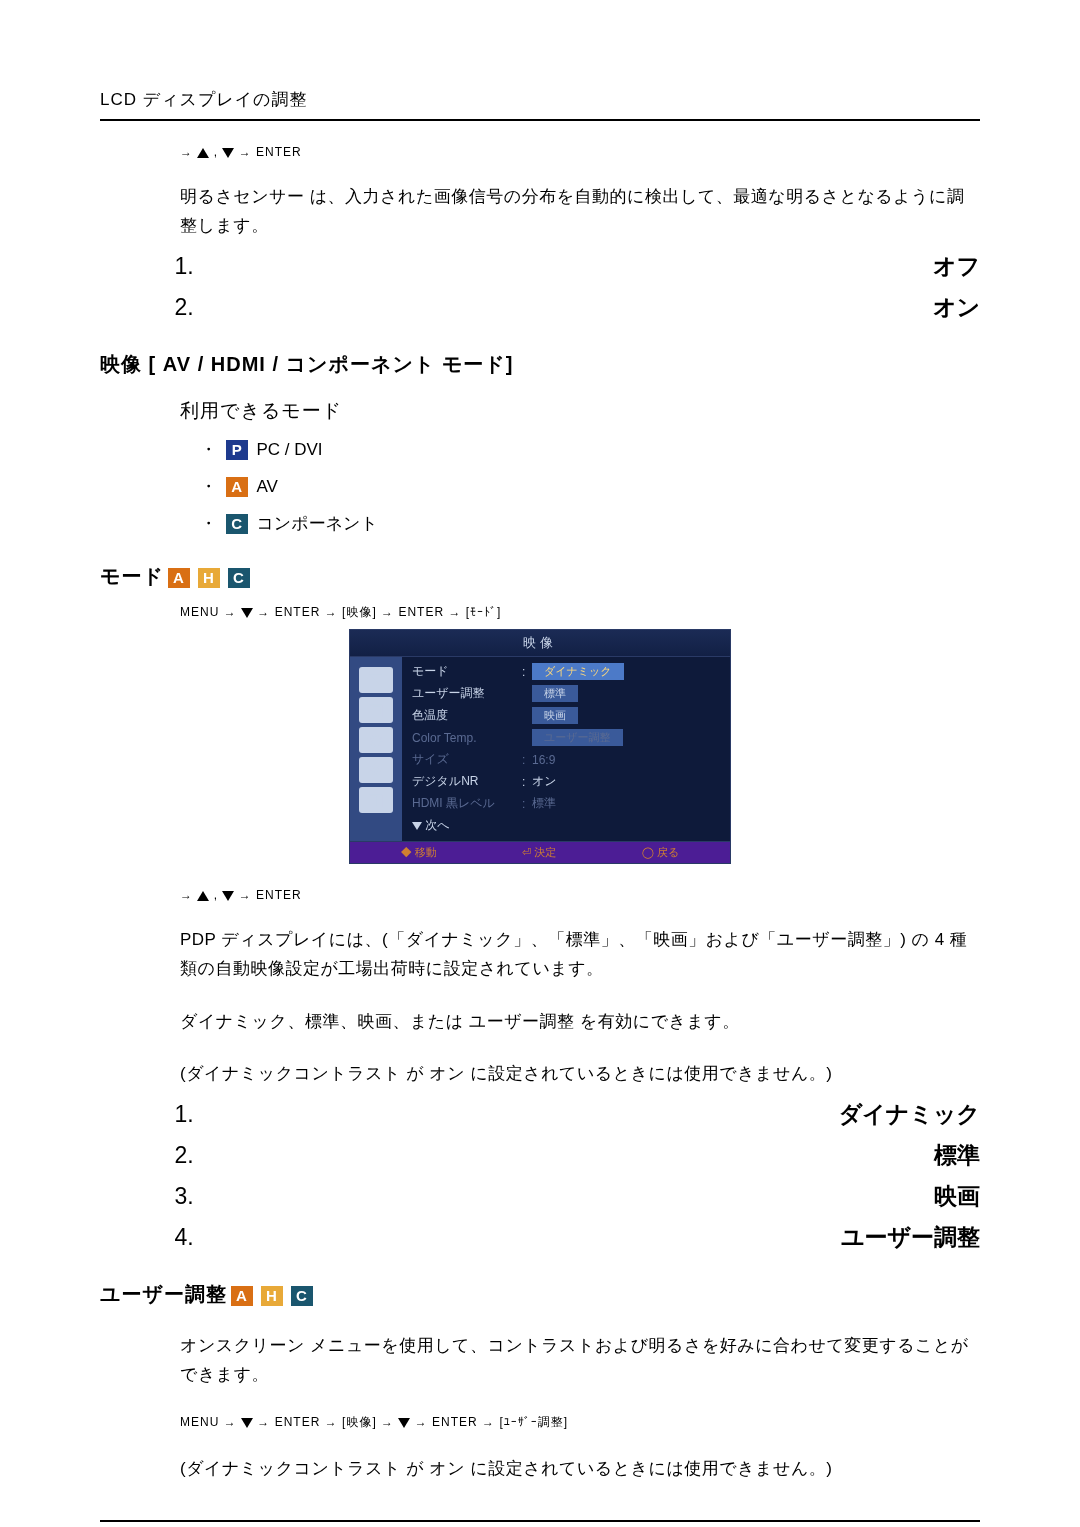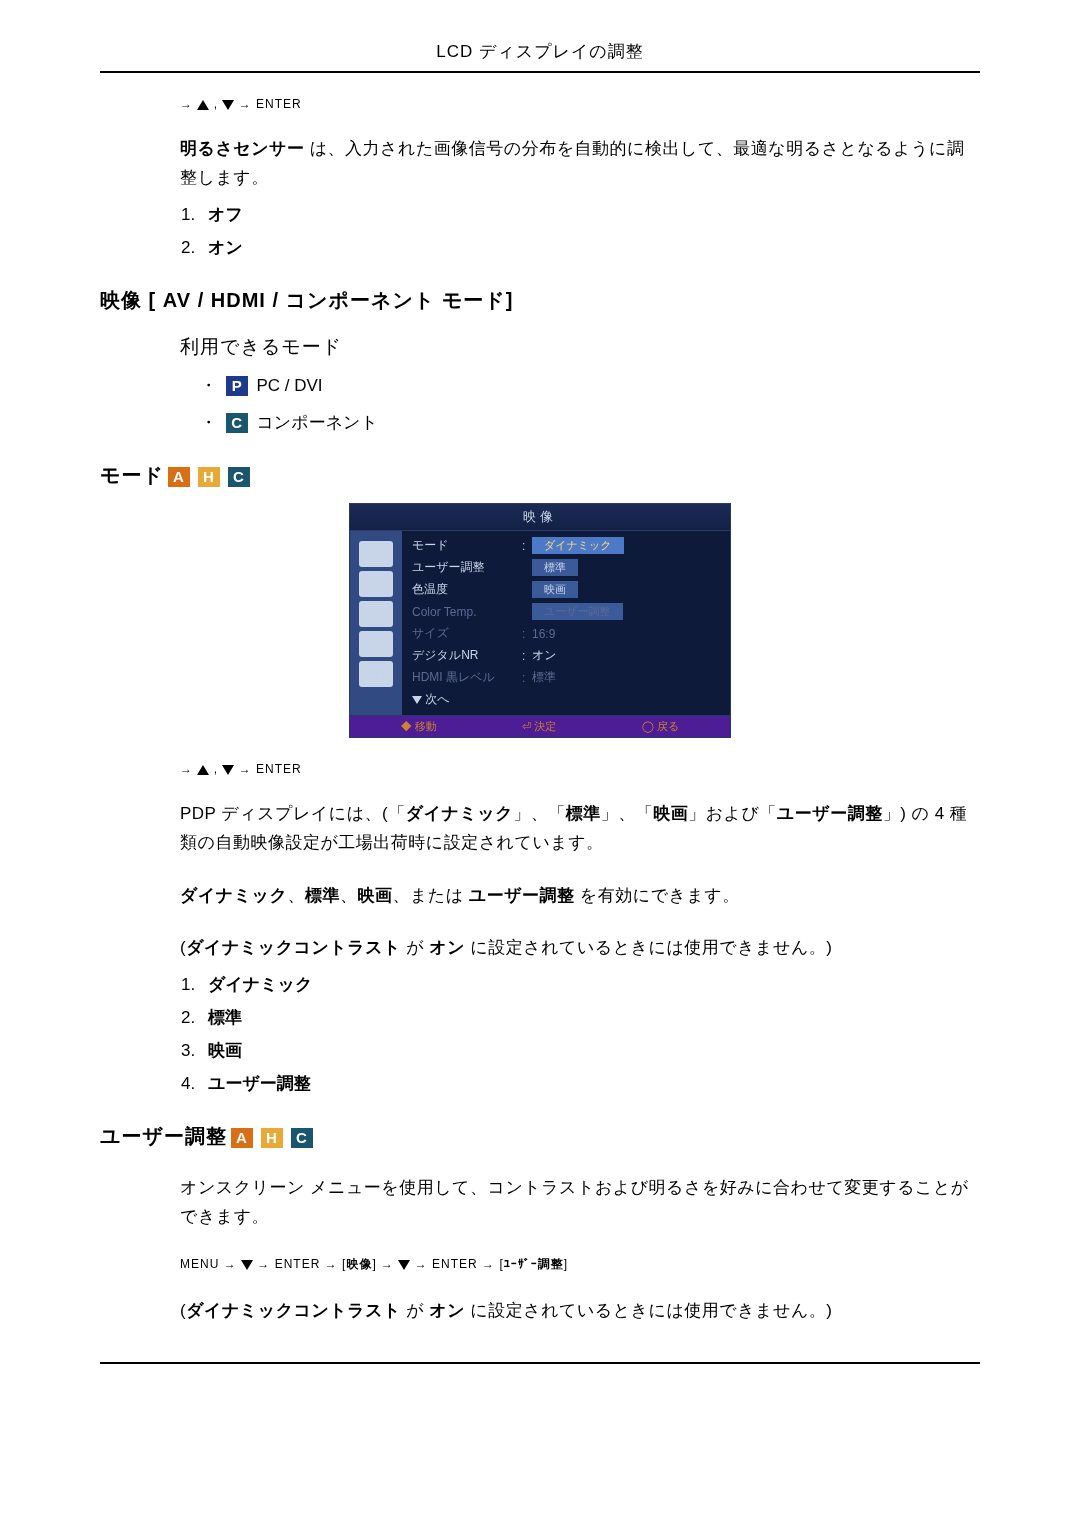--- a/index.html
+++ b/index.html
@@ -11,25 +11,26 @@
   }
   .page {
     width: 1080px;
     height: 1527px;
     margin: 0 auto;
     position: relative;
     box-sizing: border-box;
     padding: 40px 100px 40px 100px;
   }
   .header {
-    text-align: center;
+    text-align: left;
     font-size: 17px;
     padding-bottom: 8px;
     border-bottom: 2px solid #000;
     letter-spacing: 1px;
+    margin-top: 48px;
   }
   .nav-line {
     font-size: 12px;
     letter-spacing: 1px;
   }
   .tri-up {
     display:inline-block; width:0; height:0;
     border-left:6px solid transparent;
     border-right:6px solid transparent;
     border-bottom:10px solid #000;
@@ -47,21 +48,21 @@
     border-left:5px solid transparent;
     border-right:5px solid transparent;
     border-top:8px solid #c8d4e8;
     vertical-align: middle;
   }
   .para {
     font-size: 17px;
     line-height: 1.7;
     letter-spacing: 0.5px;
   }
-  .bold { font-weight: bold; }
+  .bold { font-weight: normal; }
   .heading-major {
     font-size: 20px;
     font-weight: bold;
     margin-top: 28px;
     margin-bottom: 14px;
     letter-spacing: 1px;
   }
   .heading-sub {
     font-size: 19px;
     font-weight: normal;
@@ -82,21 +83,21 @@
     font-size:15px;
     line-height:20px;
     vertical-align: middle;
     margin: 0 4px 0 4px;
   }
   .icon-P { background:#1e3a8e; }
   .icon-A { background:#d96f14; }
   .icon-C { background:#1a566e; }
   .icon-H { background:#e8a938; }
   ol { margin:6px 0 6px 18px; padding-left: 20px; }
-  ol li { font-size:17px; margin:10px 0; padding-left:8px;}
+  ol li { font-size:23px; margin:10px 0; padding-left:8px;text-align:right;}
   ol li span.bold { font-weight:bold; }
 
   
   .osd {
     width: 380px;
     margin: 8px auto 0 auto;
     background: #0e1a3a;
     border: 1px solid #2a3a66;
     font-size: 12px;
     color: #c8d4e8;
@@ -177,29 +178,41 @@
   <div class="heading-major">映像 [ AV / HDMI / コンポーネント モード]</div>
 
   <div class="heading-sub ml-indent">利用できるモード</div>
 
   <div class="ml-indent">
     <div class="mode-bullet">・
       <span class="mode-icon icon-P">P</span>
       <span>PC / DVI</span>
     </div>
     <div class="mode-bullet">・
+      <span class="mode-icon icon-A">A</span>
+      <span>AV</span>
+    </div>
+    <div class="mode-bullet">・
       <span class="mode-icon icon-C">C</span>
       <span>コンポーネント</span>
     </div>
   </div>
 
   <div class="heading-major">
     <span>モード</span><span class="mode-icon icon-A">A</span><span class="mode-icon icon-H">H</span><span class="mode-icon icon-C">C</span>
   </div>
 
+  <div class="ml-indent nav-line">
+    <span>MENU</span> →
+    <span class="tri-down"></span> →
+    <span>ENTER</span> →
+    [<span class="bold">映像</span>] →
+    <span>ENTER</span> →
+    [<span class="bold">ﾓｰﾄﾞ</span>]
+  </div>
 
   <div class="osd">
     <div class="osd-title">映像</div>
     <div class="osd-body">
       <div class="osd-side">
         <div class="osd-side-item">◥</div>
         <div class="osd-side-item">▣</div>
         <div class="osd-side-item">◉</div>
         <div class="osd-side-item">✿</div>
         <div class="osd-side-item">◨</div>

